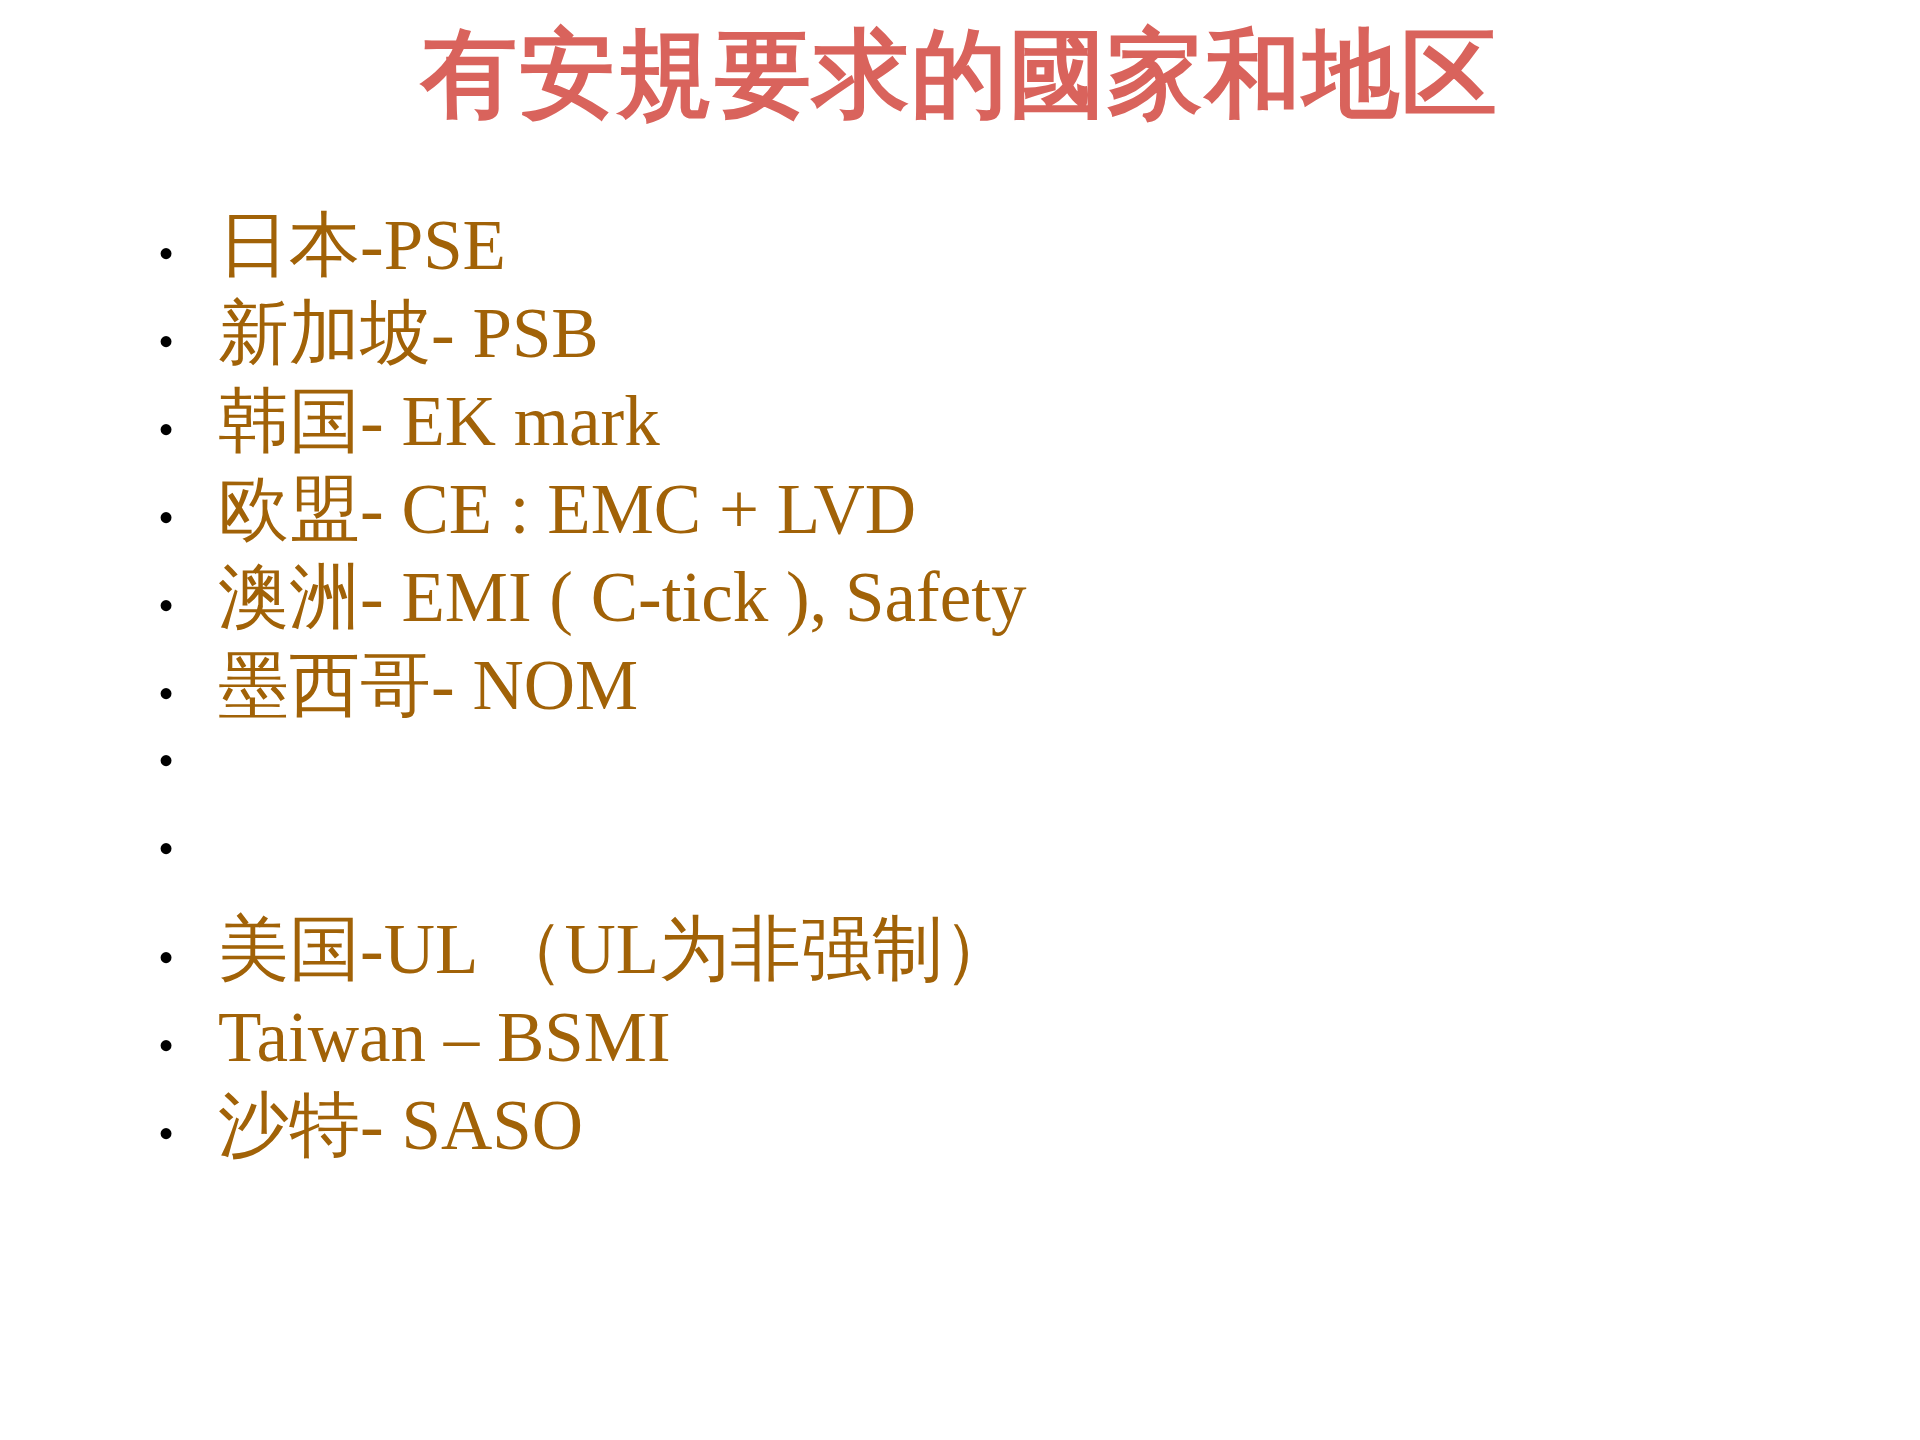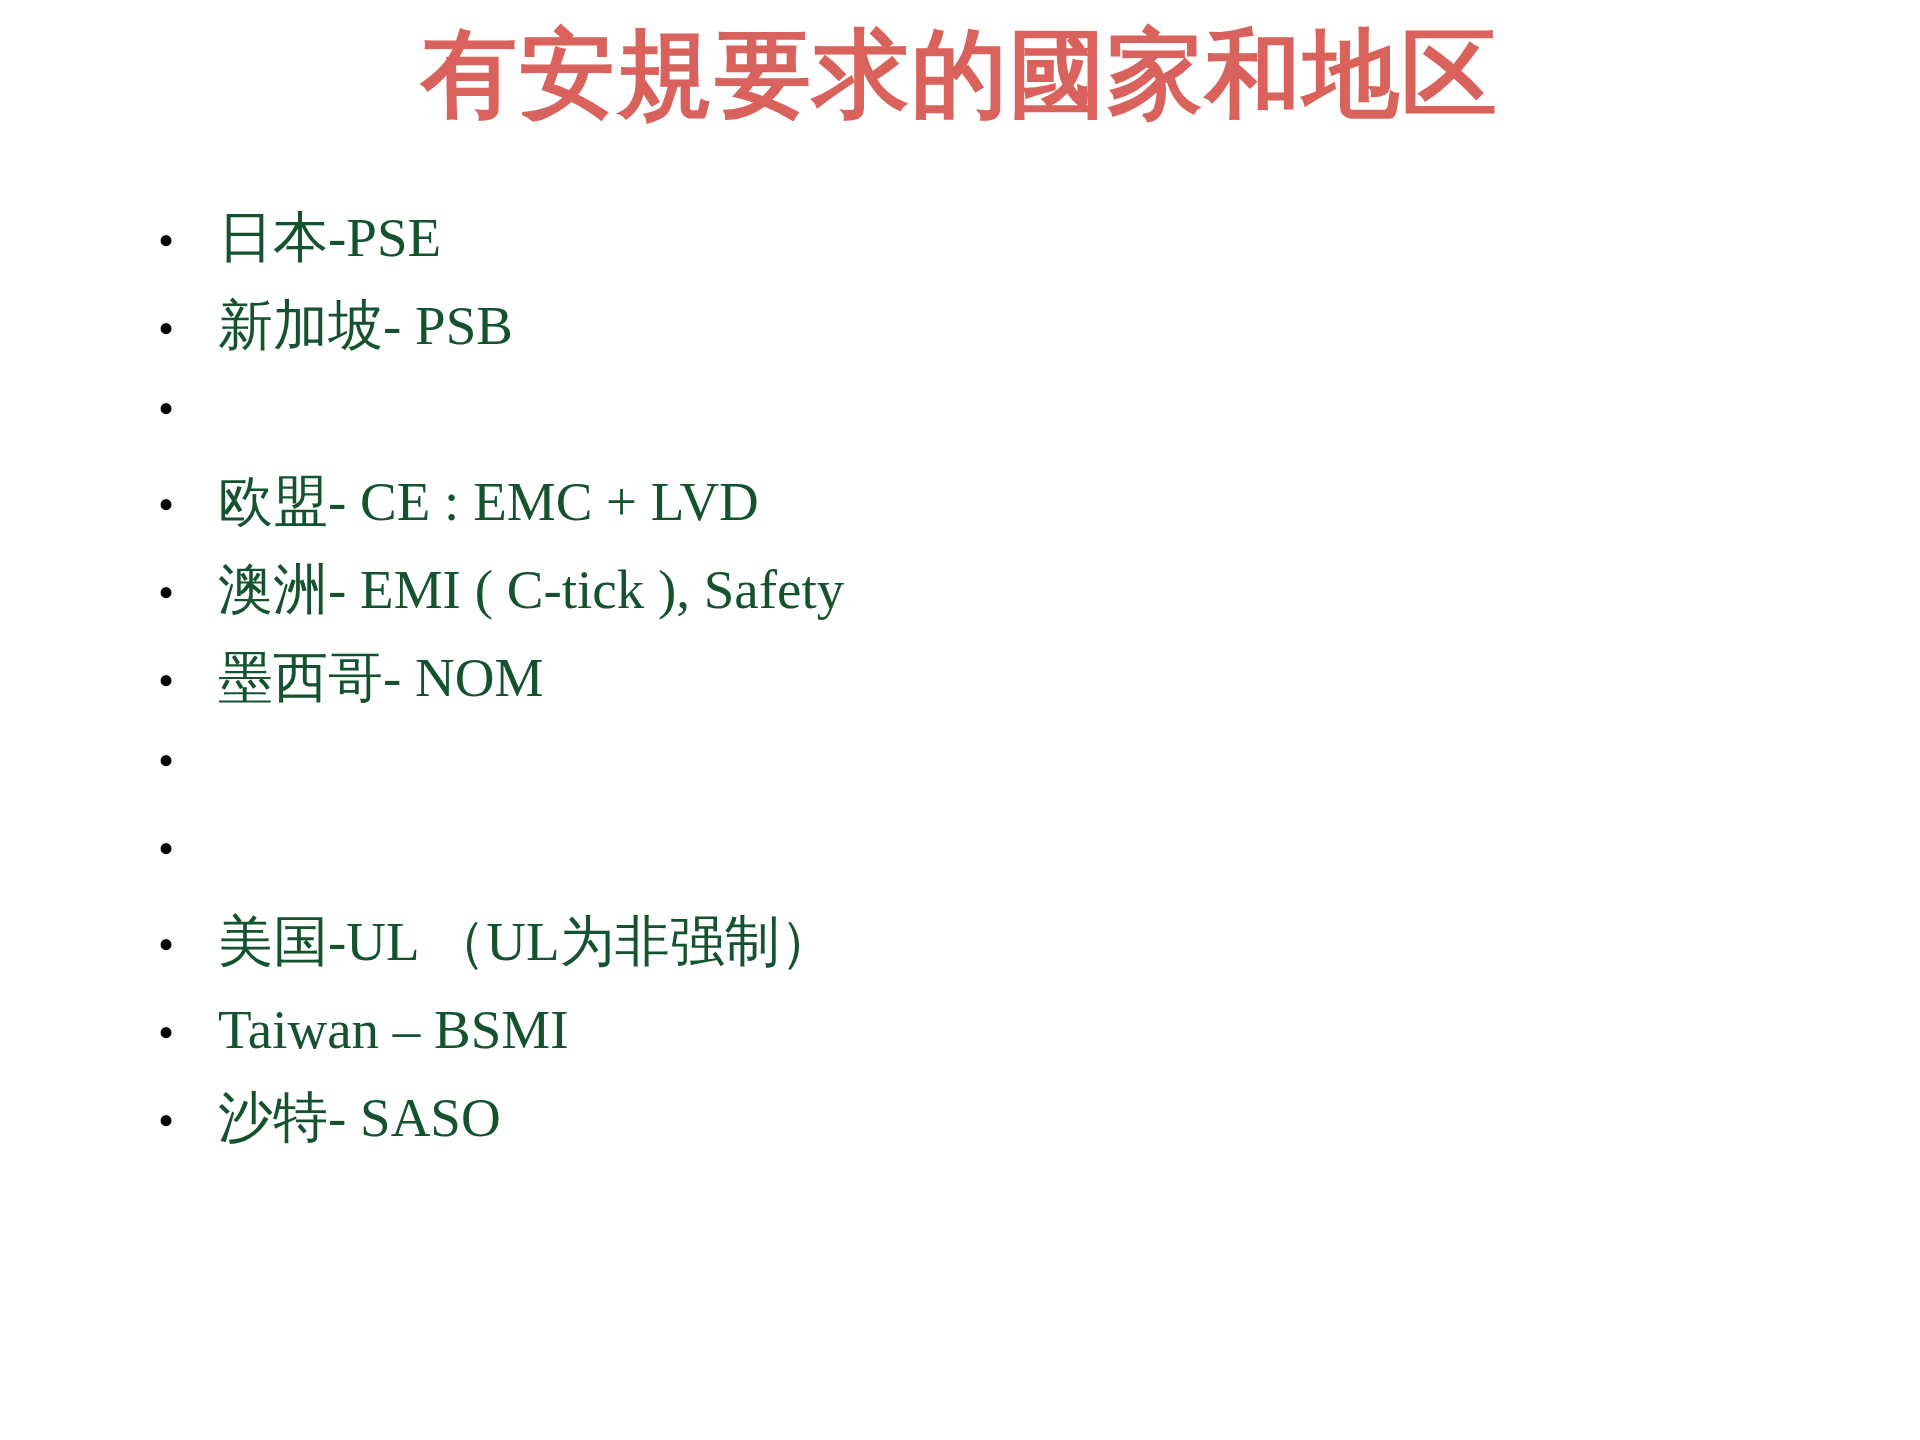--- a/index.html
+++ b/index.html
@@ -55,43 +55,44 @@
     flex: 0 0 68px;
     font-size: 46px;
     line-height: 1;
     color: #000;
     text-align: left;
     padding-left: 8px;
     box-sizing: border-box;
   }
   .bullet-text {
     flex: 1 1 auto;
-    font-size: 55px;
+    font-size: 71px;
     line-height: 1;
-    color: #14532d;
+    color: #a16207;
   }
 </style>
 </head>
 <body>
 
 <div class="slide">
 
   <div class="slide-title">有安規要求的國家和地区</div>
 
   <ul class="bullet-list">
     <li class="bullet-item">
       <span class="bullet-marker">•</span>
       <span class="bullet-text">日本-PSE</span>
     </li>
     <li class="bullet-item">
       <span class="bullet-marker">•</span>
       <span class="bullet-text">新加坡- PSB</span>
     </li>
     <li class="bullet-item">
       <span class="bullet-marker">•</span>
+      <span class="bullet-text">韩国- EK mark</span>
     </li>
     <li class="bullet-item">
       <span class="bullet-marker">•</span>
       <span class="bullet-text">欧盟- CE : EMC + LVD</span>
     </li>
     <li class="bullet-item">
       <span class="bullet-marker">•</span>
       <span class="bullet-text">澳洲- EMI ( C-tick ), Safety</span>
     </li>
     <li class="bullet-item">

